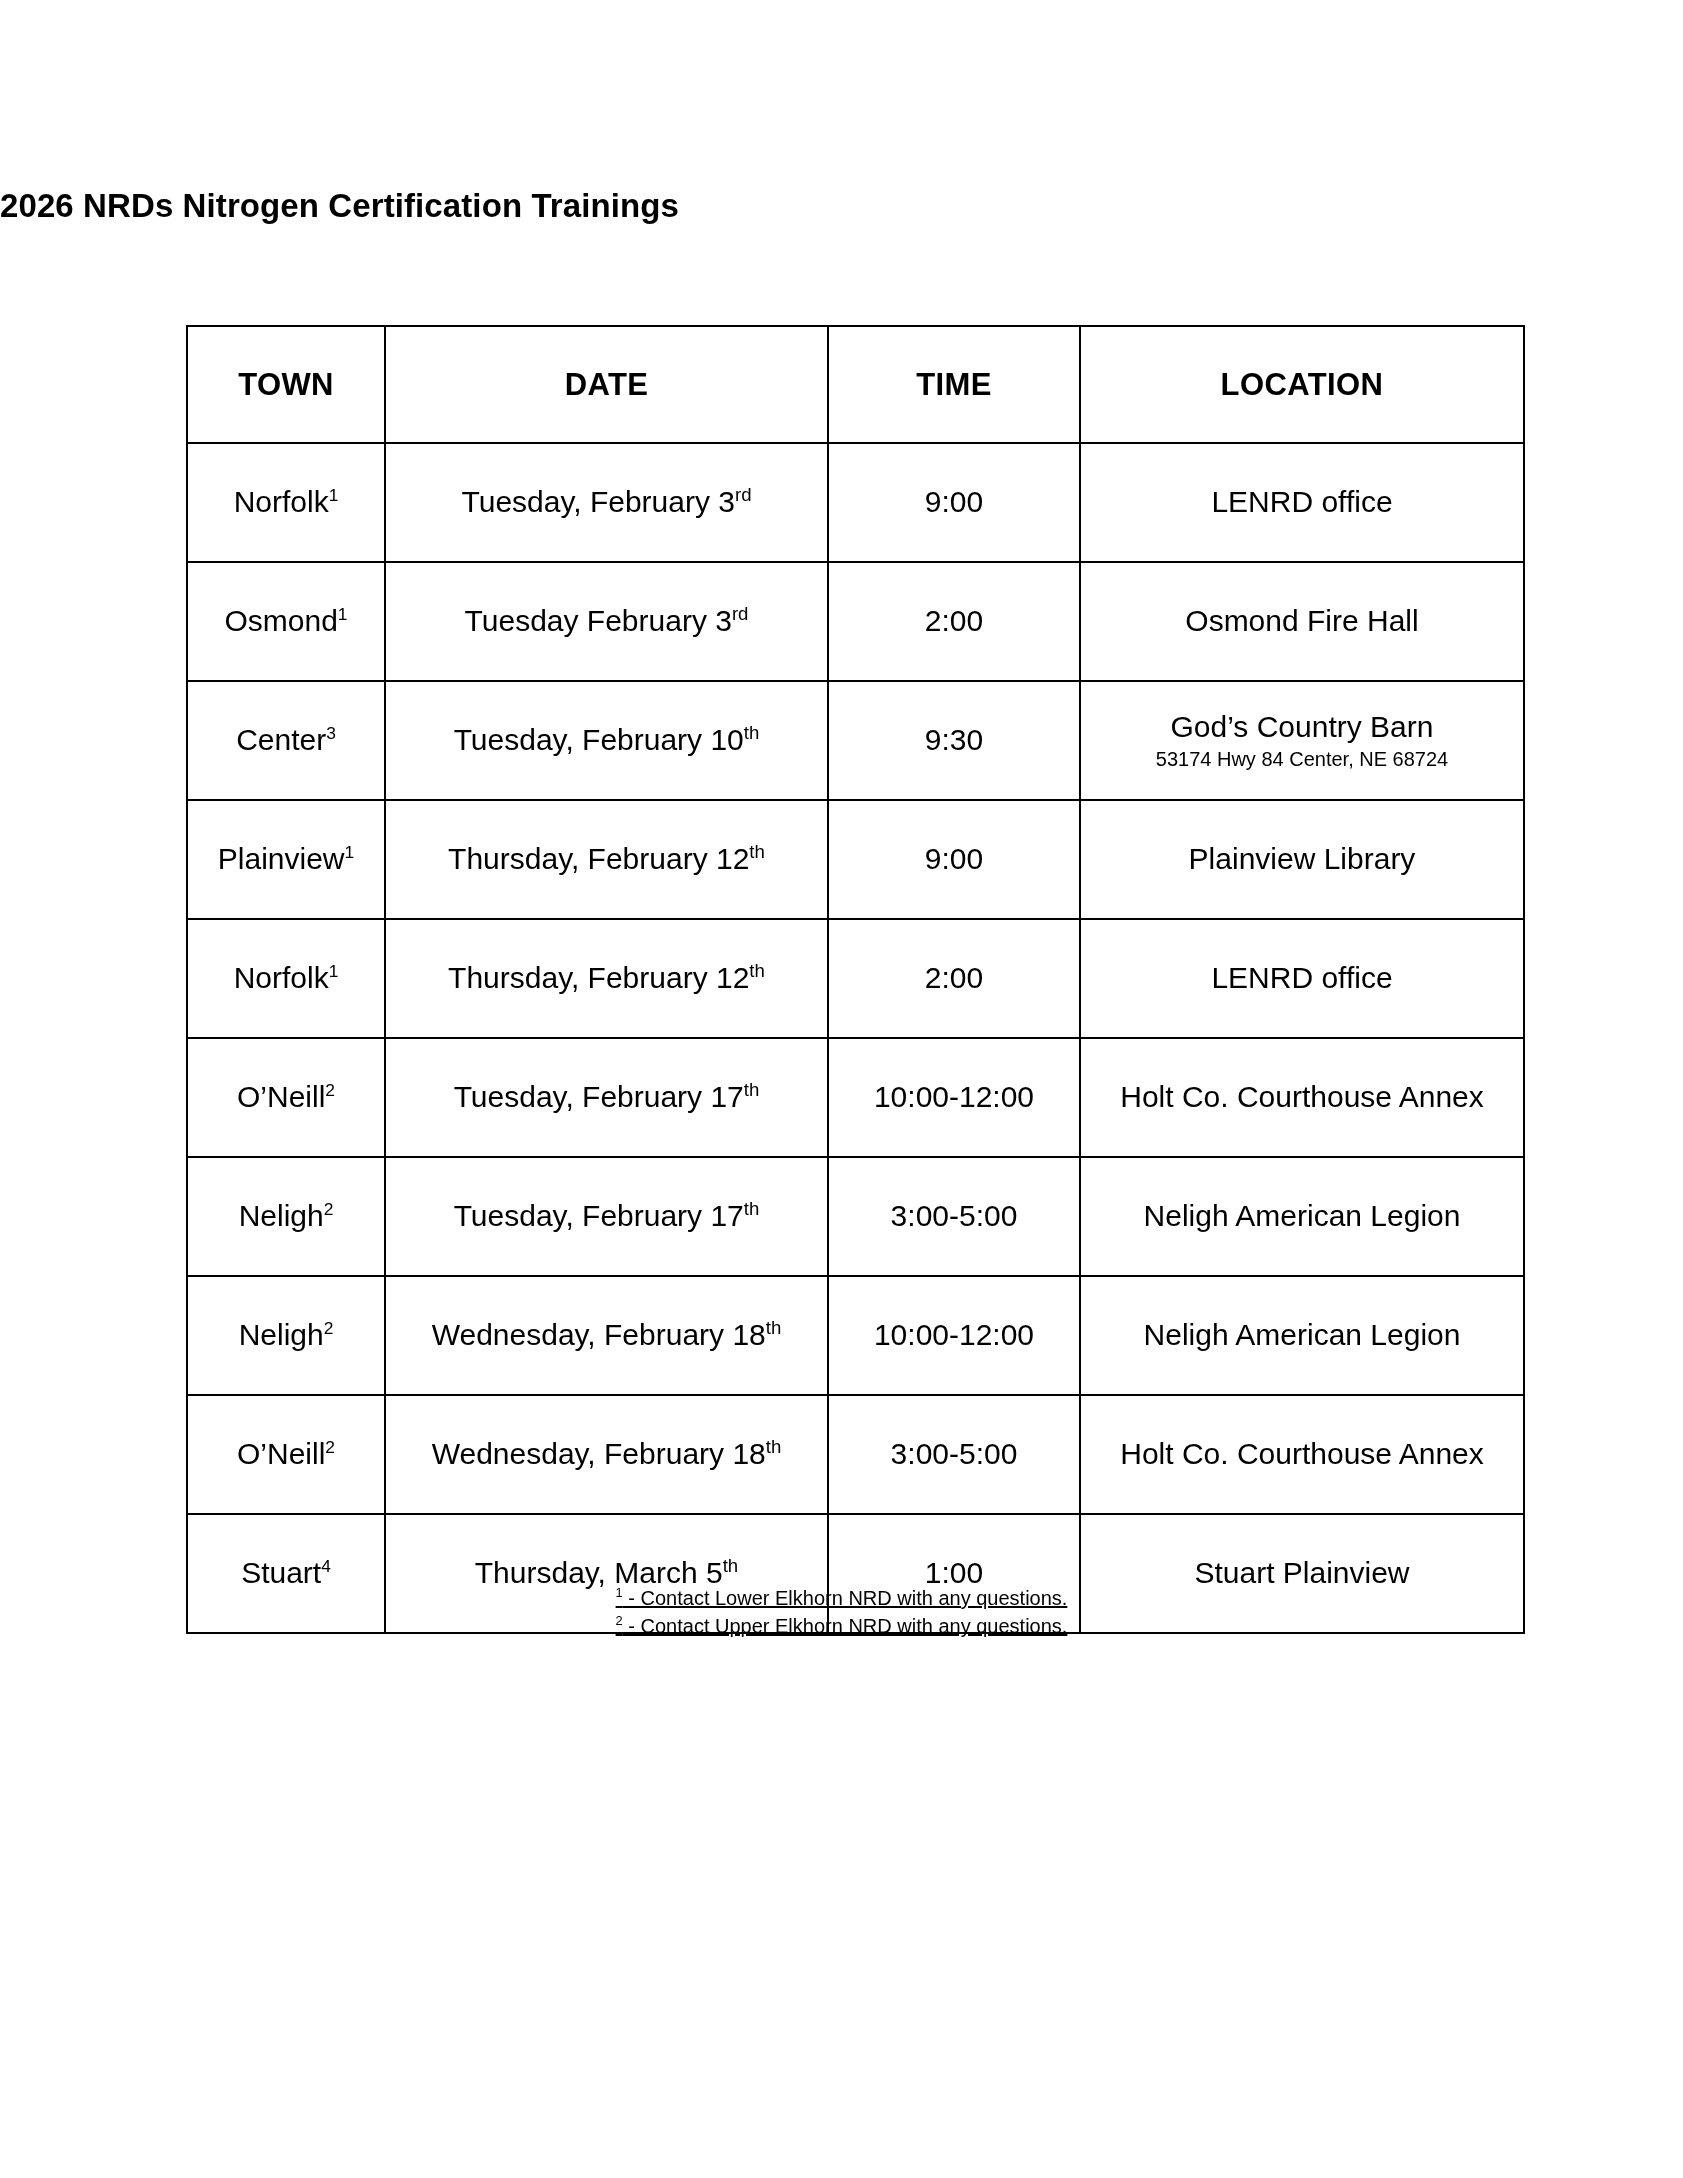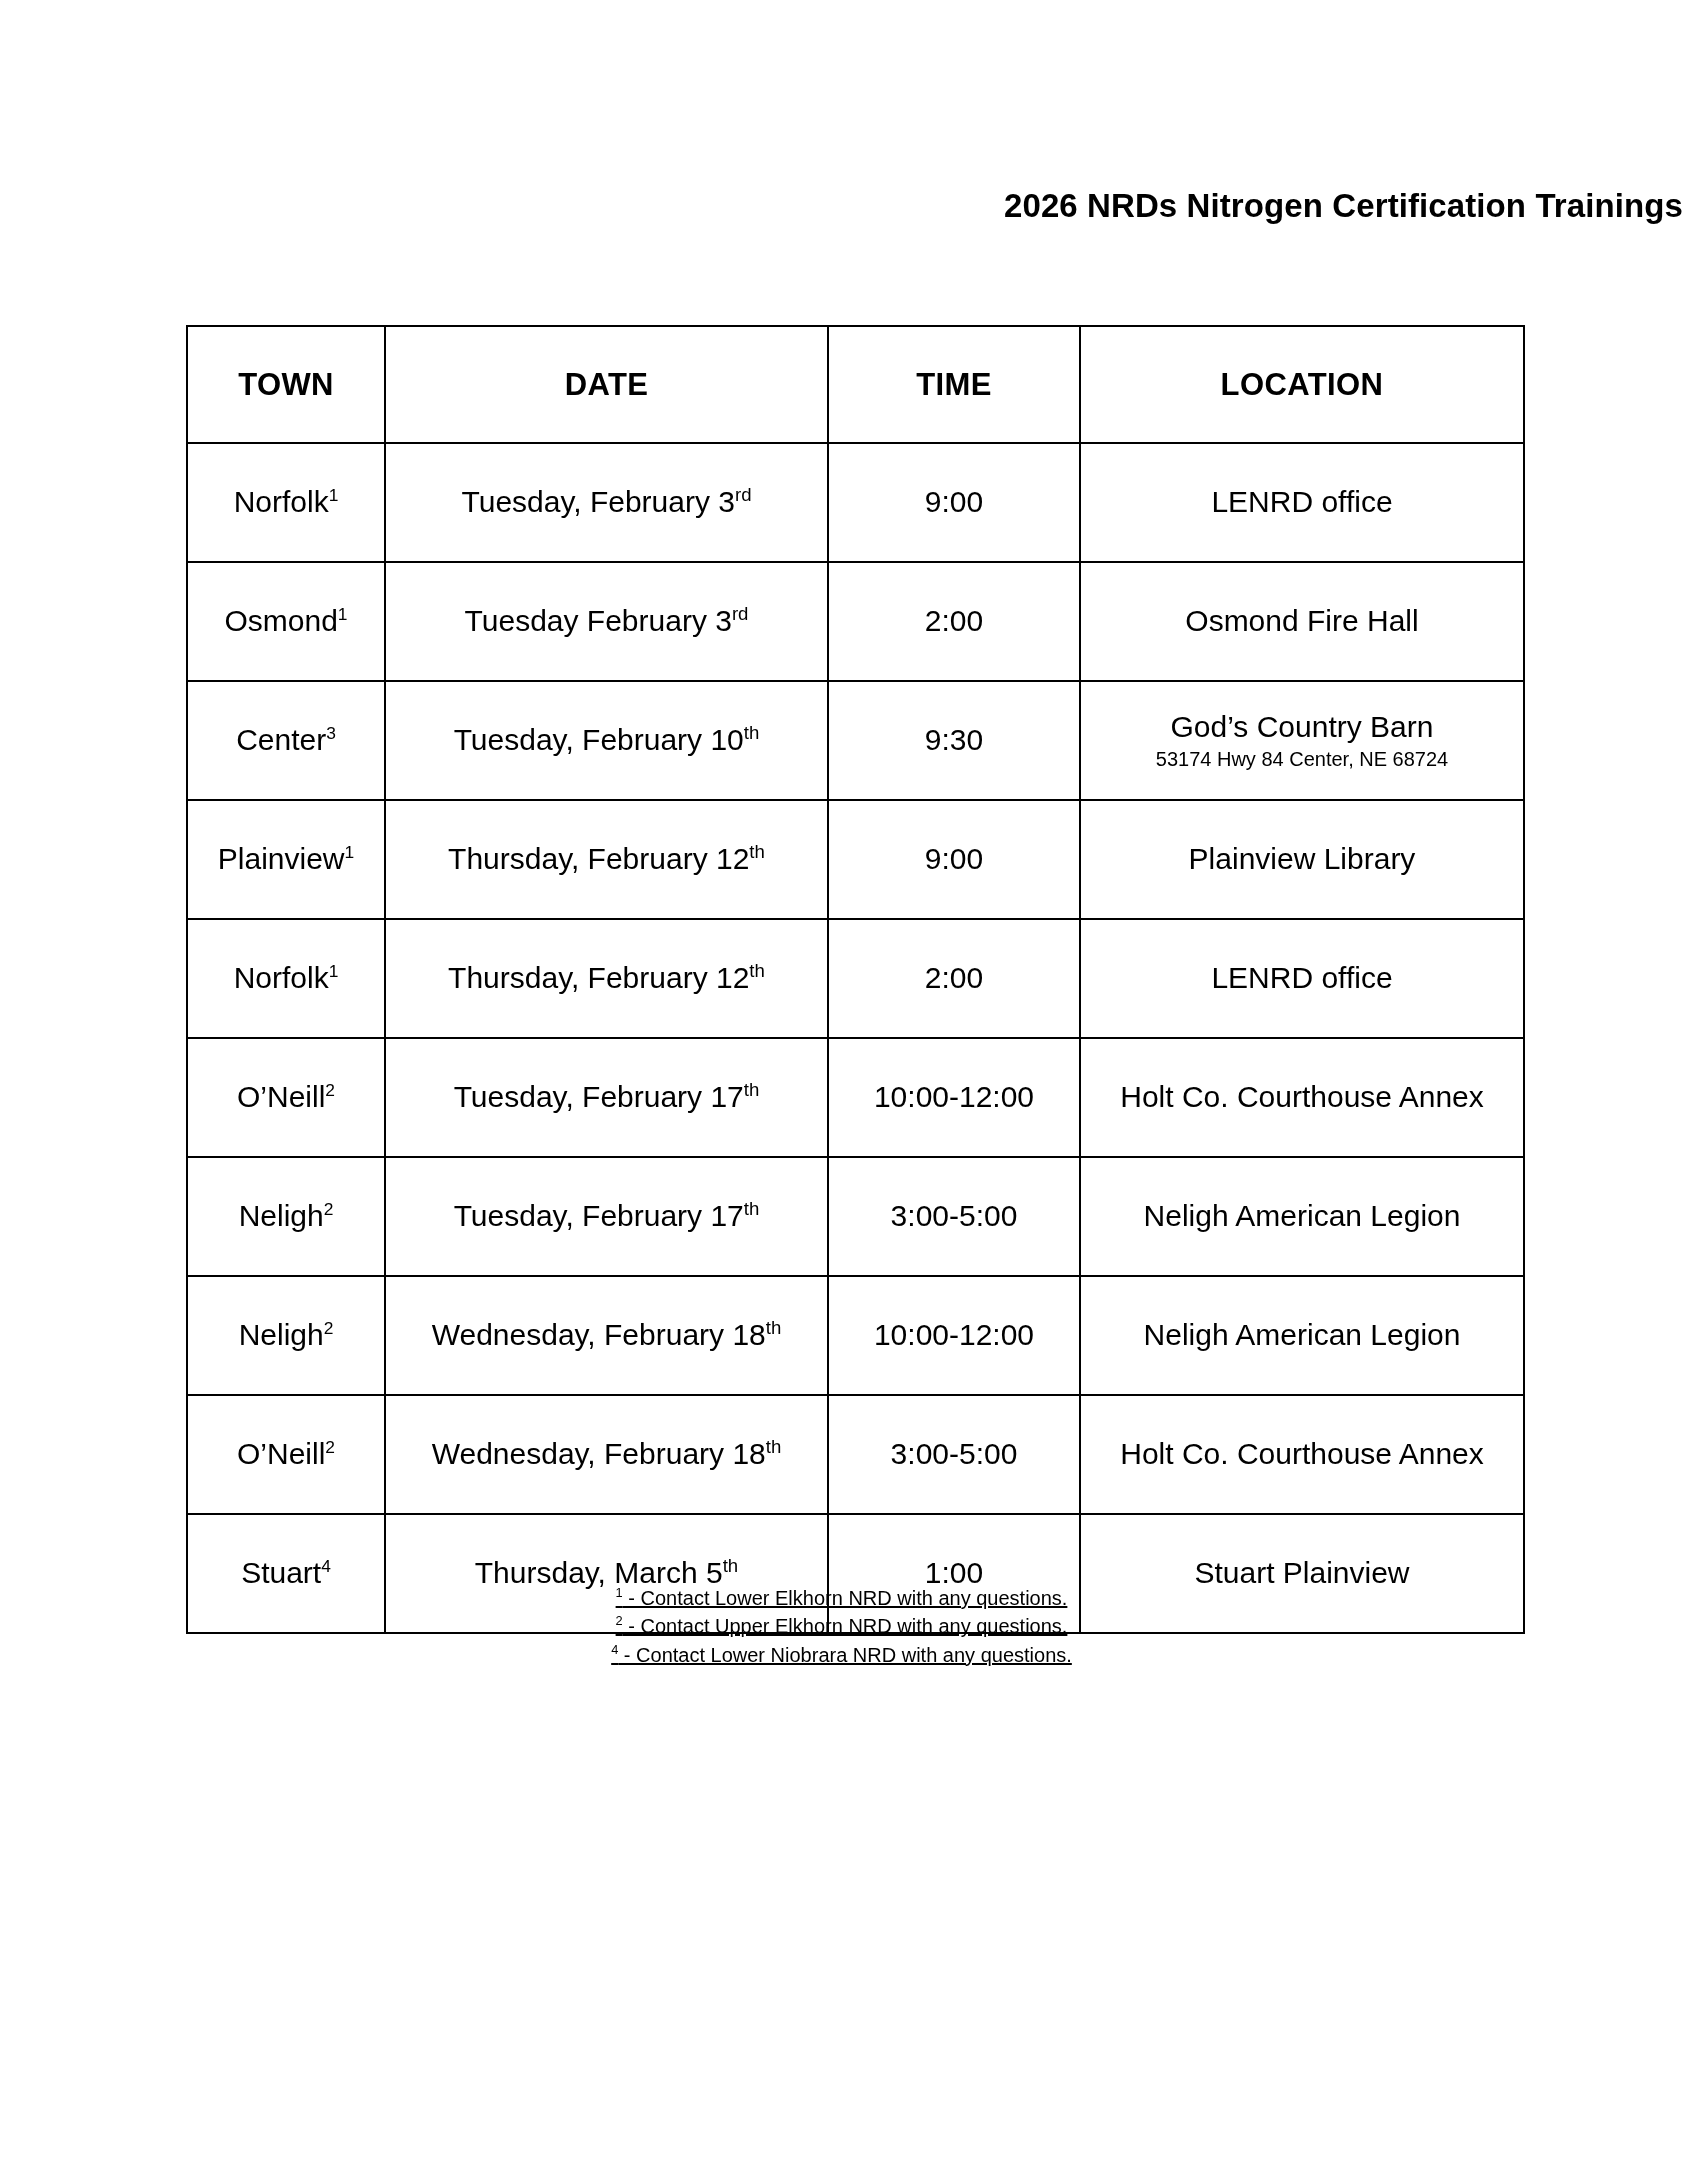--- a/index.html
+++ b/index.html
@@ -22,21 +22,21 @@
     background: #ffffff;
     overflow: hidden;
   }
 
   
   .doc-title {
     position: absolute;
     top: 188px;
     left: 0;
     width: 1683px;
-    text-align: right;
+    text-align: left;
     font-size: 33px;
     font-weight: bold;
     letter-spacing: 0.1px;
     line-height: 1.1;
   }
 
   
   .schedule-wrap {
     position: absolute;
     top: 325px;
@@ -229,17 +229,16 @@
               <span class="loc-two-line">Stuart Plainview</span>
             </td>
           </tr>
         </tbody>
     </table>
   </div>
 
   <div class="footnotes" id="footnotes-block">
       <div class="footnote"><span class="fn-mark">1</span><span> - Contact Lower Elkhorn NRD with any questions.</span></div>
       <div class="footnote"><span class="fn-mark">2</span><span> - Contact Upper Elkhorn NRD with any questions.</span></div>
-      <div class="footnote"><span class="fn-mark">4</span><span> - Contact Lower Niobrara NRD with any questions.</span></div>
     </div>
 
 </div>
 
 
 </body></html>

